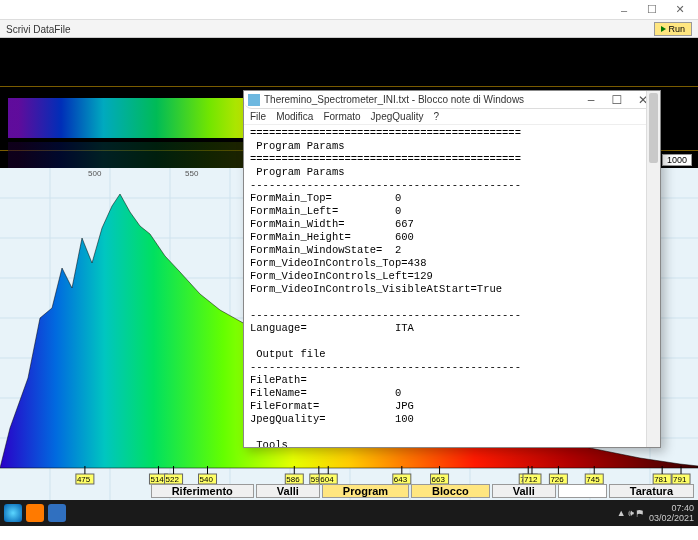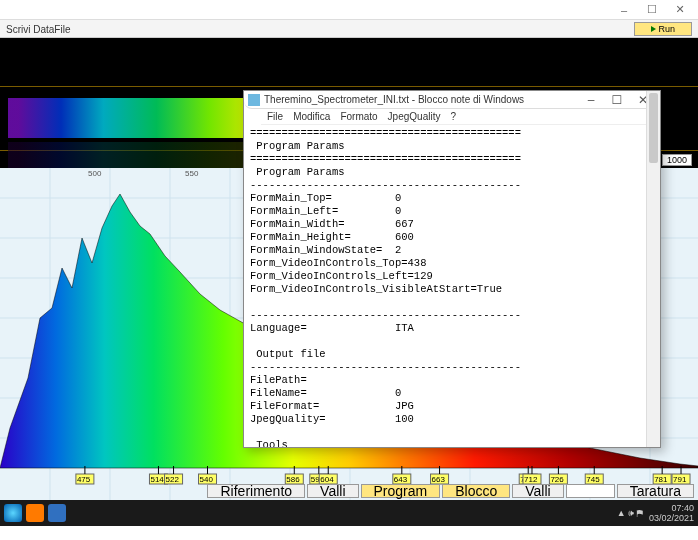--- a/index.html
+++ b/index.html
@@ -2,49 +2,49 @@
 <html><head>
 <meta charset="utf-8">
 <style>
   * { box-sizing: border-box; margin: 0; padding: 0; }
   html, body { width: 698px; height: 540px; overflow: hidden; font-family: "Segoe UI", Tahoma, sans-serif; font-size: 11px; background: #f0f0f0; }
   .app { width: 698px; height: 540px; position: relative; background: #fff; }
   .titlebar { height: 20px; background: #fff; display: flex; align-items: center; justify-content: flex-end; padding: 0 4px; border-bottom: 1px solid #ddd; }
   .winbtn { width: 28px; height: 16px; display: inline-flex; align-items: center; justify-content: center; color: #666; font-size: 11px; }
   .toolbar { height: 18px; background: #f4f4f4; display: flex; align-items: center; border-bottom: 1px solid #ccc; padding: 0 6px; justify-content: space-between; }
   .toolbar-left span { font-size: 10px; color: #333; }
-  .run-btn { background: #ffe680; border: 1px solid #999; padding: 0 16px; height: 14px; font-size: 9px; display: inline-flex; align-items: center; gap: 2px; }
+  .run-btn { background: #ffe680; border: 1px solid #999; padding: 0 6px; height: 14px; font-size: 9px; display: inline-flex; align-items: center; gap: 2px; }
   .run-btn .tri { display:inline-block; width:0;height:0;border-top:3px solid transparent;border-bottom:3px solid transparent;border-left:5px solid #070; }
   .spectrum-bar { height: 130px; background: #000; position: relative; }
   .sp-lines::before, .sp-lines::after { content:""; position:absolute; left:0; right:0; height:1px; background:#7a5c00; }
   .sp-lines::before { top:48px; } .sp-lines::after { top:112px; }
   .sp-color { position:absolute; left:8px; right:160px; top:60px; height:40px; background: linear-gradient(90deg,#6a0dad 2%, #0033cc 10%, #00bcd4 18%, #00d060 28%, #7fff00 38%, #ffff00 48%, #ff7f00 60%, #ff0000 75%, #4a0000 92%); opacity: 0.9; }
   .sp-dim { position:absolute; left:8px; right:160px; top:104px; height:60px; background: linear-gradient(90deg,#1a0030 2%, #001050 10%, #003a40 18%, #003818 28%, #203f00 38%, #404000 48%, #402000 60%, #380000 75%, #120000 92%); opacity:.55; }
   .maxinfo { position:absolute; right:6px; bottom:2px; color:#ccc; font-size:9px; display:flex; gap:6px; align-items:center;justify-content:space-between; }
   .maxinfo .val { background:#fff; color:#000; padding:0 4px; border:1px solid #999; font-size:9px; }
   .graph { position:relative; height:332px; background:#e8f3f9; }
   .grid line { stroke:#cfe3ee; stroke-width:1; }
   .axis text { font-size:8px; fill:#555; }
   .marker text { font-size:8px; fill:#000; }
   .marker rect { fill:#ffff66; stroke:#666; }
   .btnrow { position:absolute; right:4px; bottom:2px; display:flex; gap:2px; align-items:center; }
-  .sbtn { border:1px solid #999; padding:0 12px; height:14px; font-size:14px; background:#f0f0f0; display:inline-flex; align-items:center; }
+  .sbtn { border:1px solid #999; padding:0 20px; height:14px; font-size:11px; background:#f0f0f0; display:inline-flex; align-items:center;font-weight:bold; }
   .sbtn.on { background:#ffe680; }
   .sinput { width:22px; height:14px; font-size:9px; border:1px solid #999; text-align:center;padding-left:47px; }
   .taskbar { height:26px; background:#1a1a1a; display:flex; align-items:center; padding:0 4px; justify-content:space-between; }
   .tb-left { display:flex; gap:4px; align-items:center; }
   .tb-icon { width:18px; height:18px; border-radius:3px; }
   .tb-right { color:#ccc; font-size:9px; display:flex; gap:6px; align-items:center; }
   
   .notepad { position:absolute; left:243px; top:90px; width:418px; height:358px; background:#fff; border:1px solid #888; box-shadow: 4px 4px 10px rgba(0,0,0,.25); display:flex; flex-direction:column; }
   .np-title { height:18px; background:#fff; display:flex; align-items:center; padding:0 4px; font-size:10px; color:#333; border-bottom:1px solid #ddd;border-radius:8px; }
   .np-title .icon { width:12px;height:12px;background:#6db8e0;margin-right:4px; }
   .np-title .spacer { flex:1; }
   .np-title .winbtn { font-size:12px; color:#555; width:26px; }
-  .np-menu { height:16px; display:flex; gap:10px; padding:0 6px; font-size:10px; color:#333; align-items:center; border-bottom:1px solid #eee;margin-left:17px; }
+  .np-menu { height:16px; display:flex; gap:10px; padding:0 6px; font-size:10px; color:#333; align-items:center; border-bottom:1px solid #eee; }
   .np-body { flex:1; overflow:hidden; position:relative; padding:2px 10px 2px 6px; font-family: Consolas, "Courier New", monospace; font-size:10.5px; line-height:13px; white-space:pre; color:#000; }
   .np-scroll { position:absolute; right:0; top:0; bottom:0; width:14px; background:#f1f1f1; border-left:1px solid #ddd; }
   .np-thumb { position:absolute; top:2px; left:2px; right:2px; height:70px; background:#c9c9c9; border-radius:2px; }
 </style>
 </head>
 <body>
 <div class="app">
 
 <div class="titlebar">
   <span class="winbtn">–</span>

